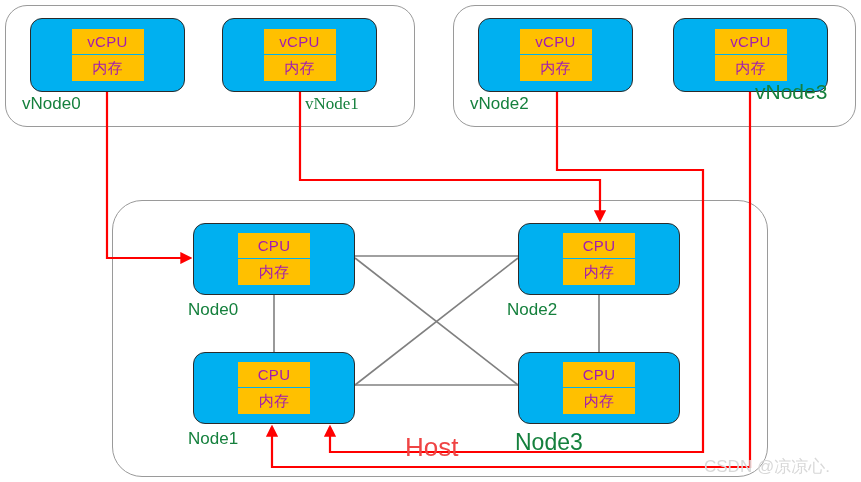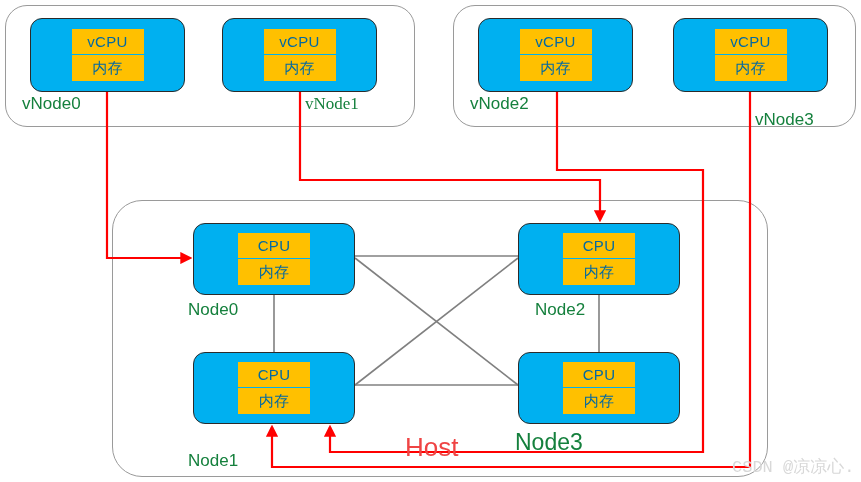--- a/index.html
+++ b/index.html
@@ -46,21 +46,21 @@
     border: 1.8px solid #2b2b2b;
     border-radius: 12px;
     box-sizing: border-box;
     display: flex;
     flex-direction: column;
     align-items: center;
     justify-content: center;
   }
   .slot {
     background: #ffc000;
-    color: #0369a1;
+    color: #a21caf;
     text-align: left;
     box-sizing: border-box;
     display: flex;
     align-items: center;
     justify-content: center;
     letter-spacing: .3px;
   }
   .slot-cpu  { border-bottom: 1.6px solid #00b0f0; }
   .node-label {
     position: absolute;
@@ -132,51 +132,51 @@
           <div class="slot slot-mem" style="height: 26px; font-size: 15px;">内存</div>
         </div>
       </div>
       <div class="node-label" style="left: 470px; top: 94px; font-size: 17px;">vNode2</div>
       <div class="node-card" style="left: 673px; top: 18px; width: 155px; height: 74px;">
         <div style="display: flex; flex-direction: column; width: 72px;">
           <div class="slot slot-cpu" style="height: 26px; font-size: 15px;">vCPU</div>
           <div class="slot slot-mem" style="height: 26px; font-size: 15px;">内存</div>
         </div>
       </div>
-      <div class="node-label" style="left: 755px; top: 110px; font-size: 17px;">vNode3</div>
+      <div class="node-label" style="left: 755px; top: 80px; font-size: 21px;">vNode3</div>
     </div>
 
   <div id="pnode-layer">
       <div class="node-card" style="left: 193px; top: 223px; width: 162px; height: 72px;">
         <div style="display: flex; flex-direction: column; width: 72px;">
           <div class="slot slot-cpu" style="height: 26px; font-size: 15px;">CPU</div>
           <div class="slot slot-mem" style="height: 26px; font-size: 15px;">内存</div>
         </div>
       </div>
       <div class="node-label" style="left: 188px; top: 300px; font-size: 17px;">Node0</div>
       <div class="node-card" style="left: 518px; top: 223px; width: 162px; height: 72px;">
         <div style="display: flex; flex-direction: column; width: 72px;">
           <div class="slot slot-cpu" style="height: 26px; font-size: 15px;">CPU</div>
           <div class="slot slot-mem" style="height: 26px; font-size: 15px;">内存</div>
         </div>
       </div>
-      <div class="node-label" style="left: 535px; top: 300px; font-size: 17px;">Node2</div>
+      <div class="node-label" style="left: 507px; top: 300px; font-size: 17px;">Node2</div>
       <div class="node-card" style="left: 193px; top: 352px; width: 162px; height: 72px;">
         <div style="display: flex; flex-direction: column; width: 72px;">
           <div class="slot slot-cpu" style="height: 26px; font-size: 15px;">CPU</div>
           <div class="slot slot-mem" style="height: 26px; font-size: 15px;">内存</div>
         </div>
       </div>
-      <div class="node-label" style="left: 188px; top: 429px; font-size: 17px; margin-top: 22px;">Node1</div>
+      <div class="node-label" style="left: 188px; top: 429px; font-size: 17px;">Node1</div>
       <div class="node-card" style="left: 518px; top: 352px; width: 162px; height: 72px;">
         <div style="display: flex; flex-direction: column; width: 72px;">
           <div class="slot slot-cpu" style="height: 26px; font-size: 15px;">CPU</div>
           <div class="slot slot-mem" style="height: 26px; font-size: 15px;">内存</div>
         </div>
       </div>
       <div class="node-label" style="left: 515px; top: 429px; font-size: 23px;">Node3</div>
     </div>
 
   <div class="host-title" style="left: 405px; top: 432px; font-size: 26px;">Host</div>
 
-  <div class="watermark" style="left: 732px; top: 455px; font-family: Liberation Mono, monospace;">CSDN @凉凉心.</div>
+  <div class="watermark" style="left: 704px; top: 455px;">CSDN @凉凉心.</div>
 
 </div>
 
 </body></html>

